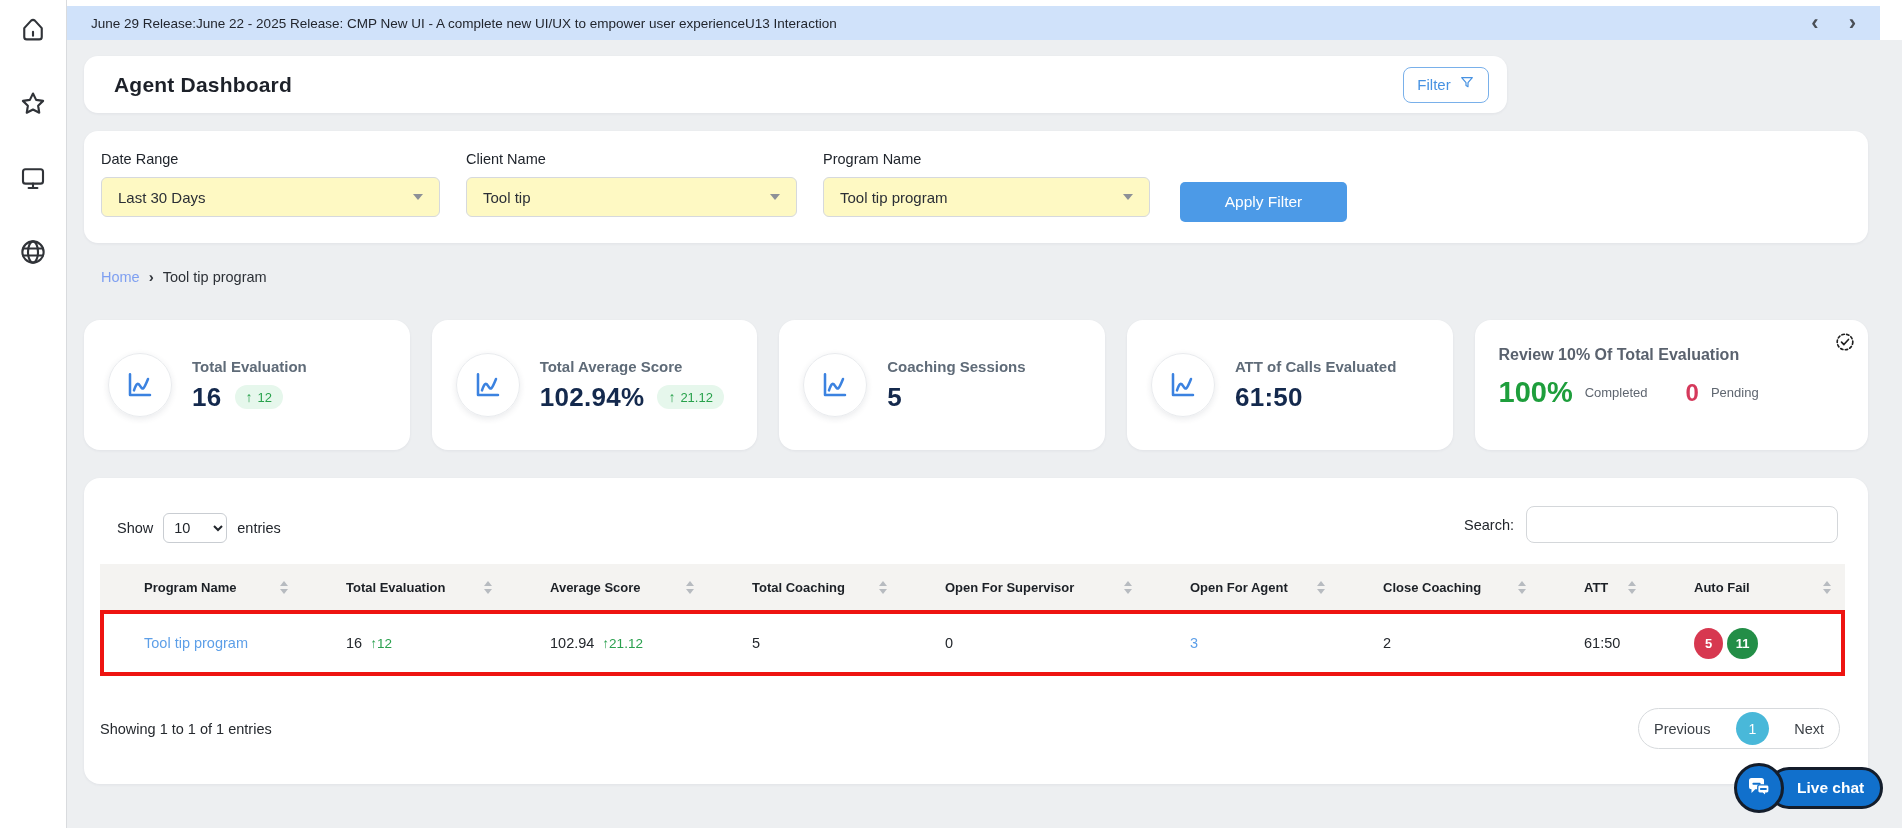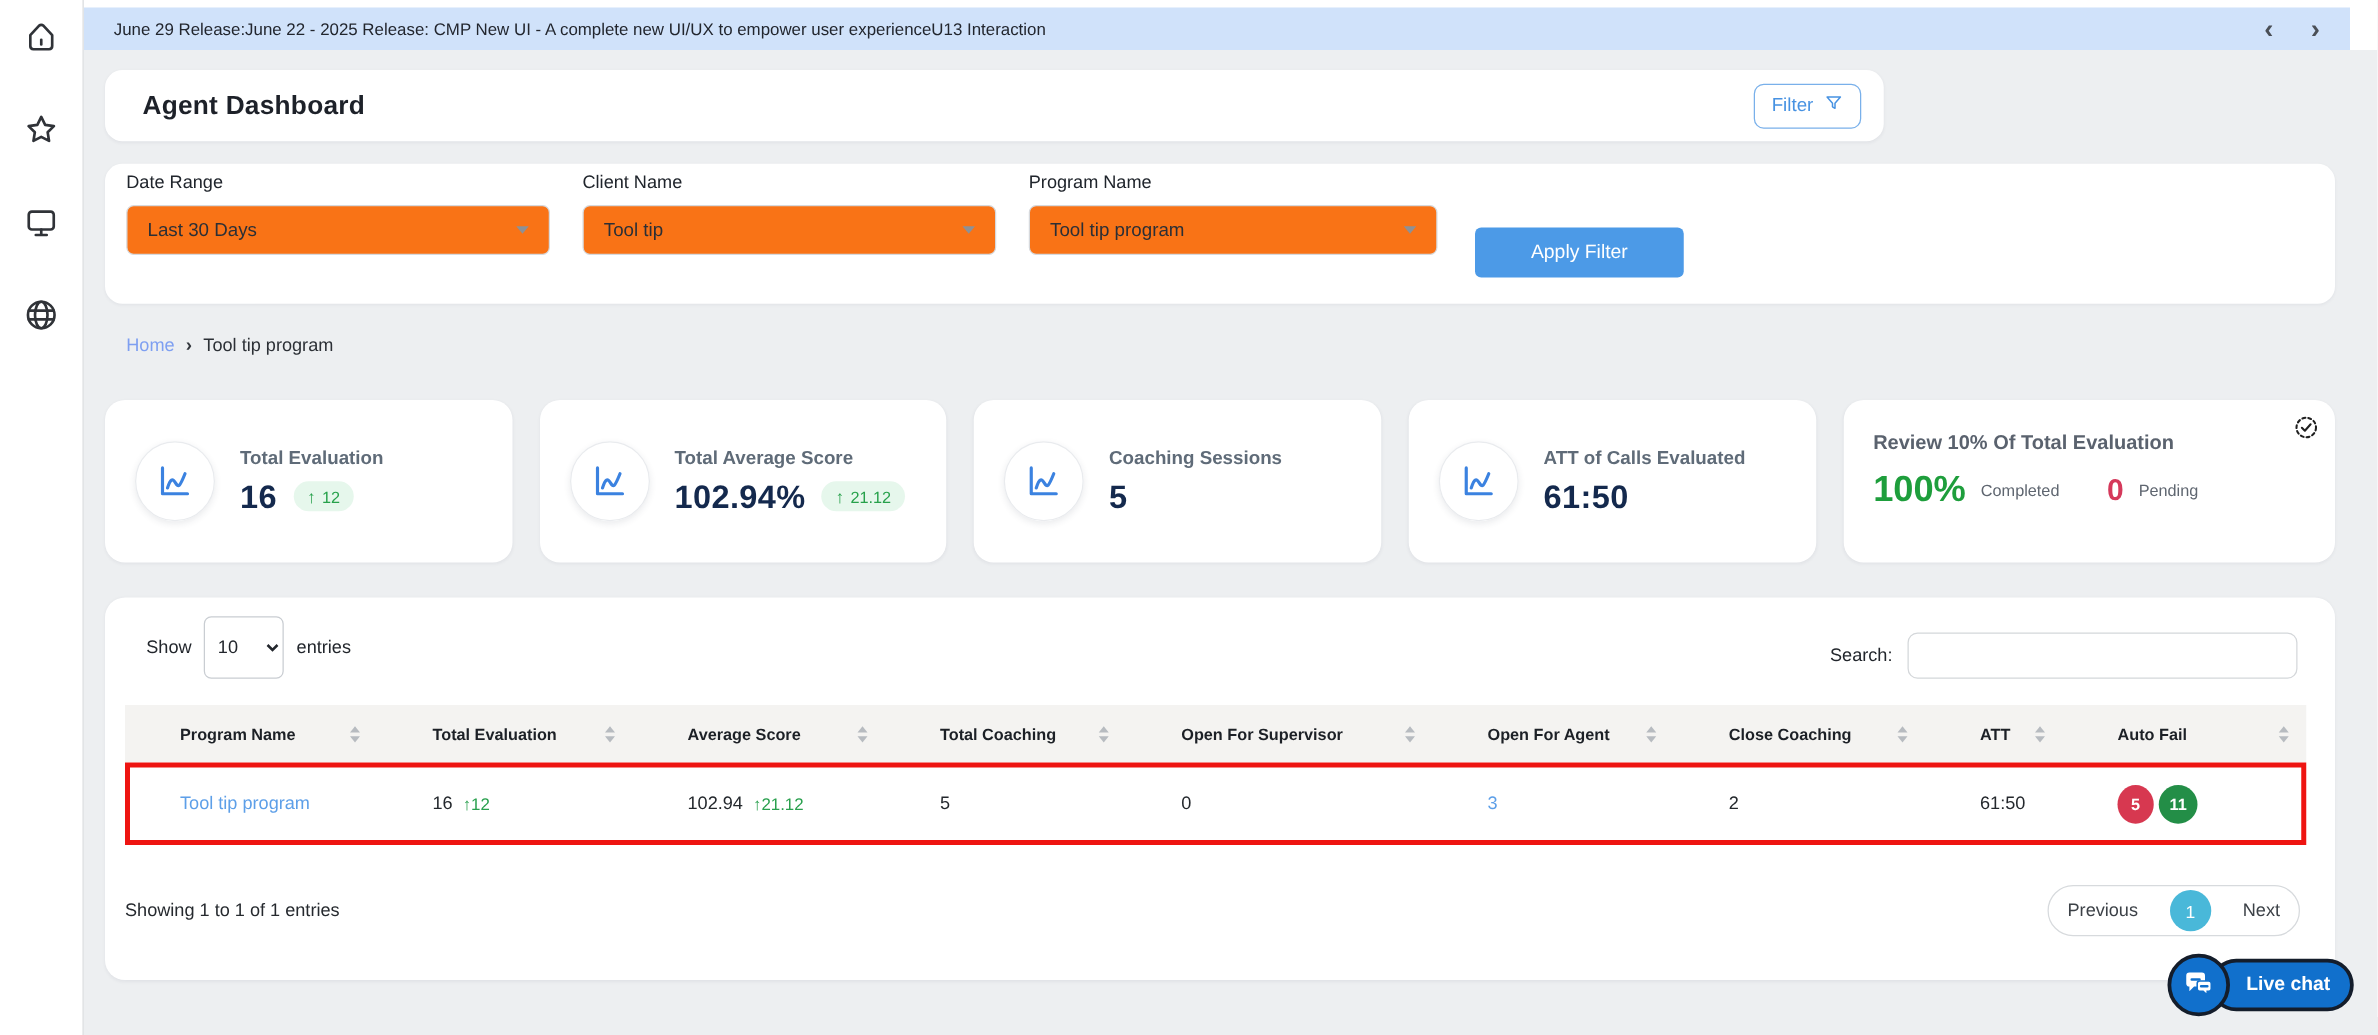--- a/index.html
+++ b/index.html
@@ -24,23 +24,23 @@
   .card { position:absolute; background:#fff; border-radius:14px; box-shadow:0 1px 3px rgba(30,40,60,.06); }
 
   
   .header-card { left:84px; top:56px; width:1423px; height:57px; display:flex; align-items:center; padding:0 18px 0 30px; }
   .page-title { font-size:21px; font-weight:600; color:#1d2129; letter-spacing:.2px; }
   .filter-btn { margin-left:auto; height:36px; min-width:86px; border:1px solid #79b0ea; border-radius:8px; background:#fff; color:#4792e2; font-size:15px; display:flex; align-items:center; justify-content:center; gap:8px; cursor:pointer; padding:0 13px; }
   .filter-btn svg { width:16px; height:16px; stroke:#4792e2; stroke-width:1.8; fill:none; stroke-linejoin:round; }
 
   
   .filter-card { left:84px; top:131px; width:1784px; height:112px; }
-  .ffield { position:absolute; top:7px; }
+  .ffield { position:absolute; top:20px; }
   .ffield .flabel { font-size:14.5px; color:#20252c; margin-bottom:10px; }
-  .fselect { height:40px; border:1px solid #d6d9dd; border-radius:6px; background:#f97316; display:flex; align-items:center; padding:0 16px; font-size:15px; color:#2b2f36; cursor:pointer; }
+  .fselect { height:40px; border:1px solid #d6d9dd; border-radius:6px; background:#fef9c3; display:flex; align-items:center; padding:0 16px; font-size:15px; color:#2b2f36; cursor:pointer; }
   .fselect .caret { margin-left:auto; width:0; height:0; border-left:5px solid transparent; border-right:5px solid transparent; border-top:6px solid #8d9197; }
   .f1 { left:17px; } .f1 .fselect { width:339px; }
   .f2 { left:382px; } .f2 .fselect { width:331px; }
   .f3 { left:739px; } .f3 .fselect { width:327px; }
   .apply-btn { position:absolute; left:1096px; top:51px; width:167px; height:40px; background:#4c9ae7; border:none; border-radius:5px; color:#fff; font-size:15.5px; font-family:inherit; cursor:pointer; }
 
   
   .breadcrumb { position:absolute; left:101px; top:268px; display:flex; align-items:center; gap:9px; font-size:14.5px; }
   .bc-home { color:#7e9ff1; cursor:pointer; }
   .bc-sep { color:#33373d; font-size:15px; font-weight:600; }
@@ -63,21 +63,21 @@
   .review-pct { font-size:29px; font-weight:800; color:#1e9e3c; }
   .review-lbl { font-size:13px; color:#5f6670; margin-left:12px; }
   .review-zero { font-size:24px; font-weight:800; color:#d5395b; margin-left:38px; }
   .review-icon { position:absolute; top:11px; right:12px; width:22px; height:22px; cursor:pointer; }
   .review-icon svg { width:22px; height:22px; stroke:#1f1f1f; stroke-width:1.8; fill:none; stroke-linecap:round; stroke-linejoin:round; }
 
   
   .table-card { left:84px; top:478px; width:1784px; height:306px; border-radius:16px; }
   .table-top { position:absolute; left:33px; right:30px; top:25px; height:40px; display:flex; align-items:flex-end; }
   .show-group { display:flex; align-items:center; gap:10px; font-size:14.5px; color:#22262c; }
-  .page-size { width:64px; height:50px; border:1px solid #c9cdd2; border-radius:6px; font-size:14.5px; font-family:inherit; color:#22262c; padding:0 6px; background:#fff; }
+  .page-size { width:64px; height:30px; border:1px solid #c9cdd2; border-radius:6px; font-size:14.5px; font-family:inherit; color:#22262c; padding:0 6px; background:#fff; }
   .search-group { margin-left:auto; display:flex; align-items:center; gap:12px; font-size:14.5px; color:#22262c; }
   .search-input { width:312px; height:37px; border:1px solid #d4d7da; border-radius:8px; background:#fff; font-size:15px; padding:0 12px; font-family:inherit; outline:none; }
 
   .grid9 { display:grid; grid-template-columns:202px 204px 202px 193px 245px 193px 201px 110px 1fr; }
   .thead { position:absolute; left:16px; top:86px; width:1745px; height:46px; background:#f4f3f1; }
   .th { display:flex; align-items:center; padding-left:44px; padding-right:14px; font-size:13px; font-weight:700; color:#1c2026; cursor:pointer; }
   .sort { margin-left:auto; display:flex; flex-direction:column; gap:3px; }
   .sort i { display:block; width:0; height:0; border-left:4.5px solid transparent; border-right:4.5px solid transparent; }
   .sort .up { border-bottom:5.5px solid #b7bbc0; }
   .sort .dn { border-top:5.5px solid #b7bbc0; }

